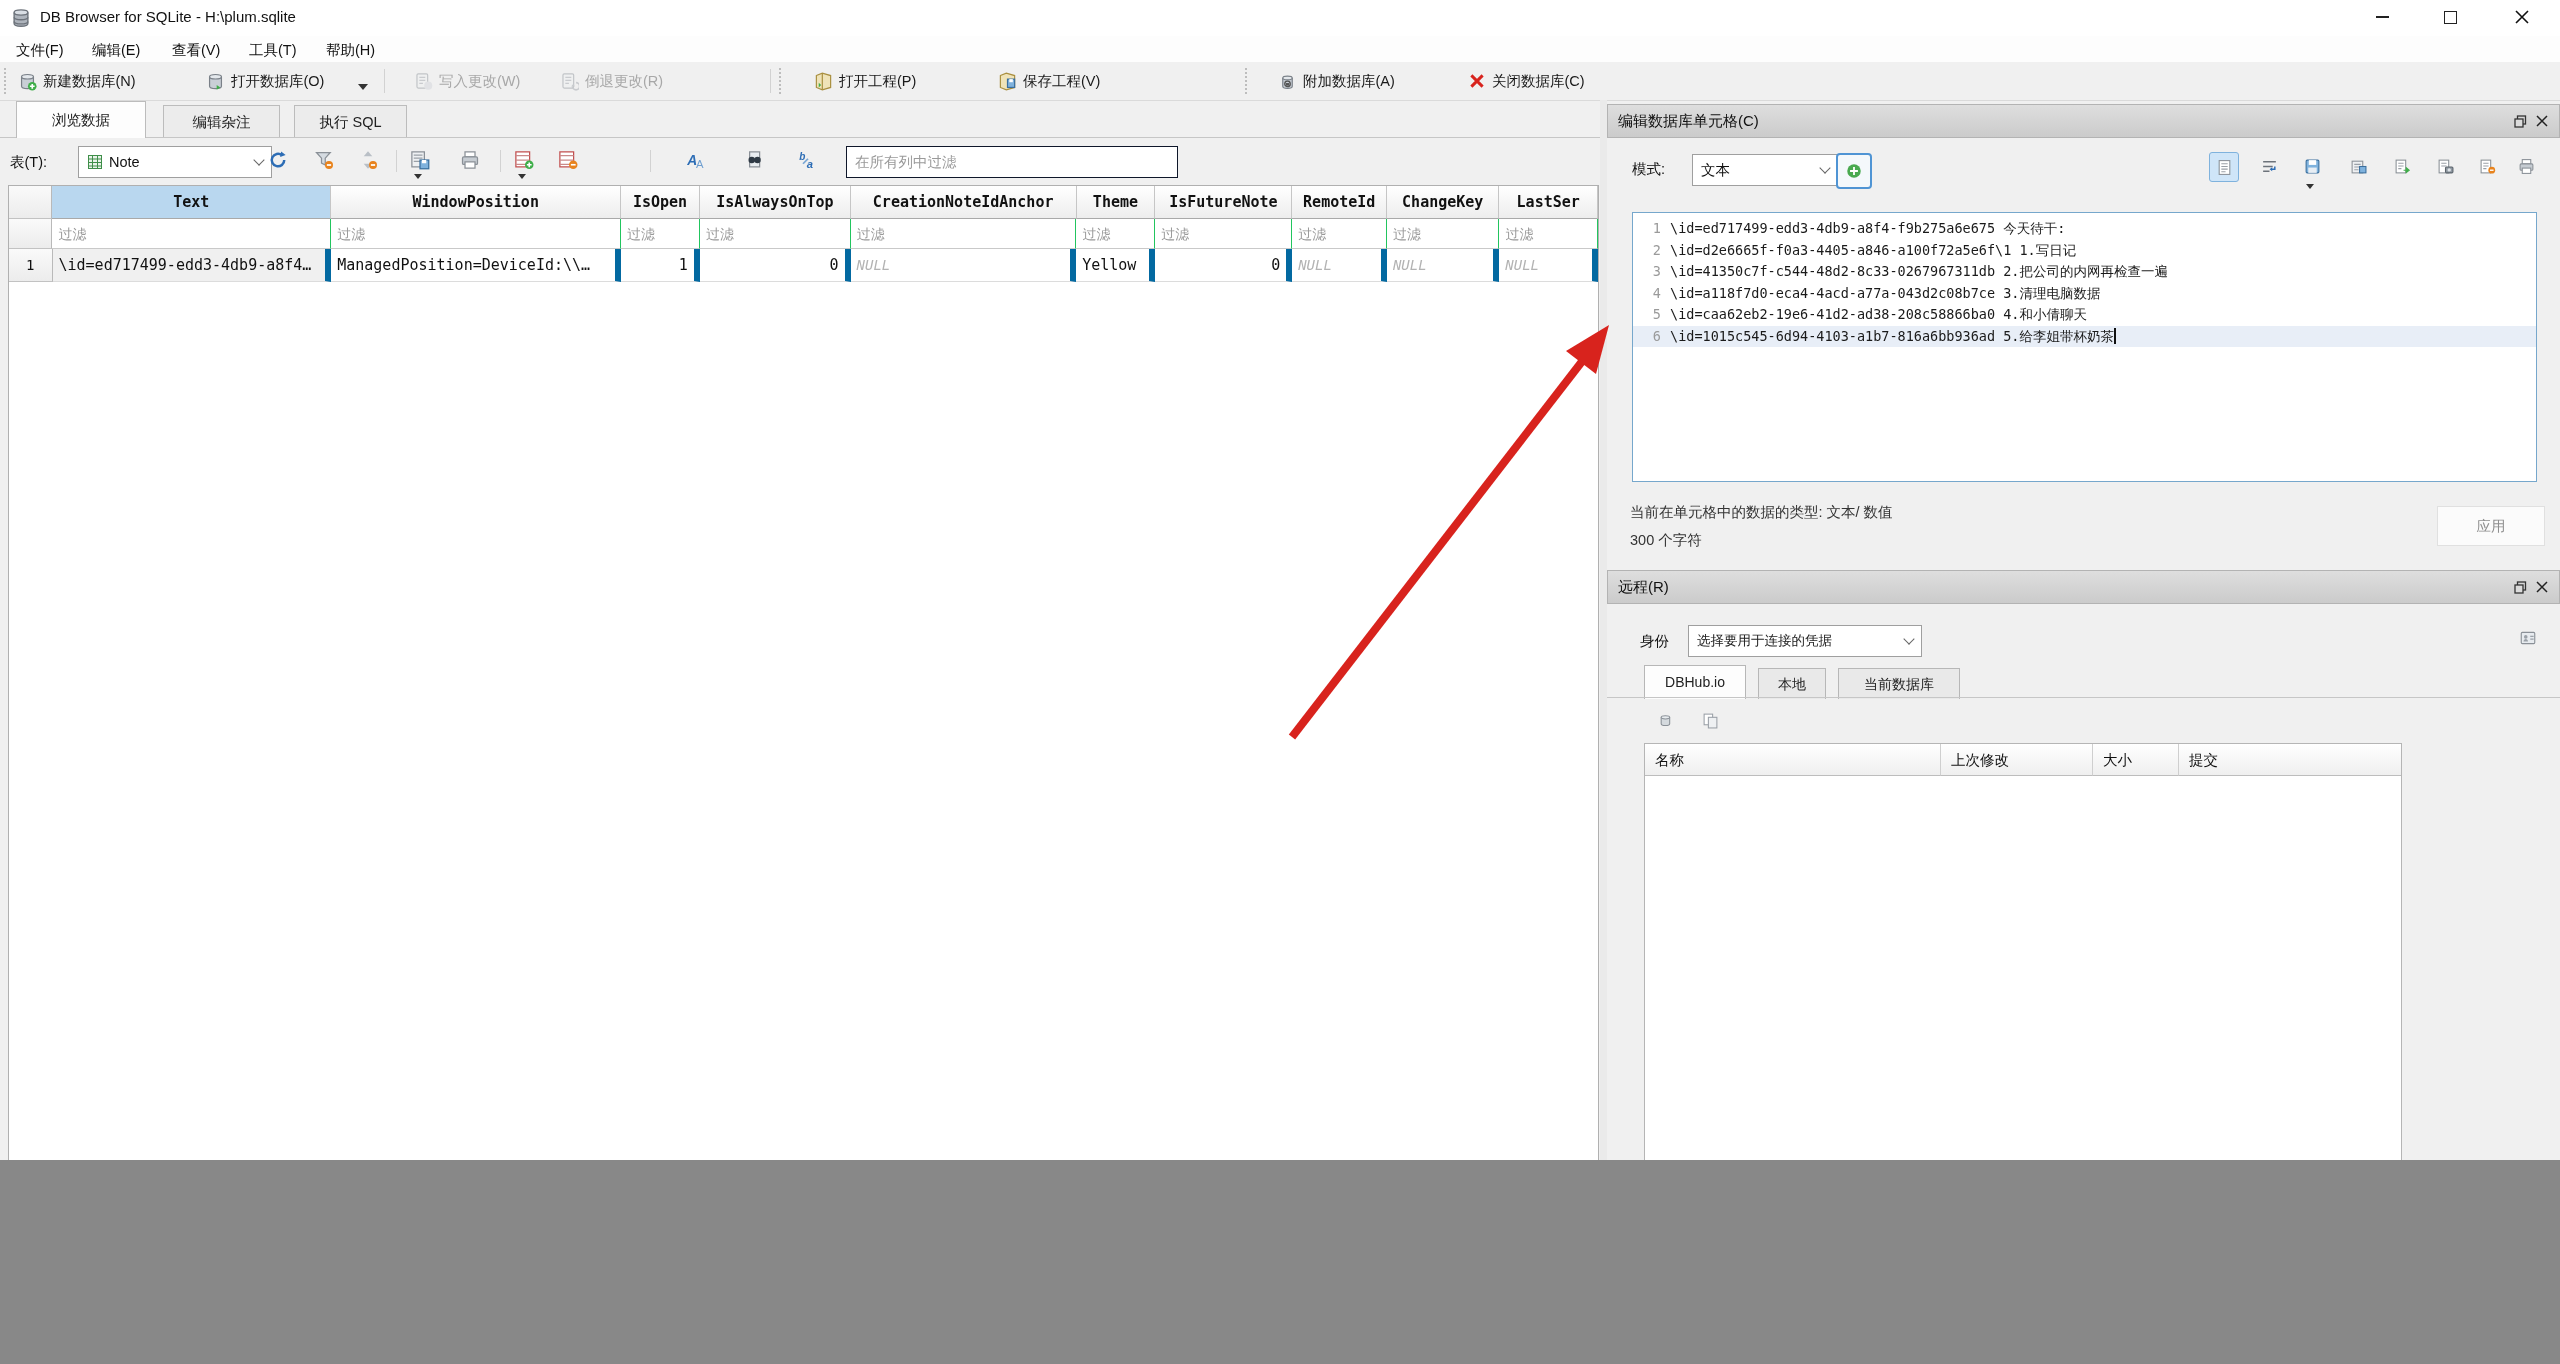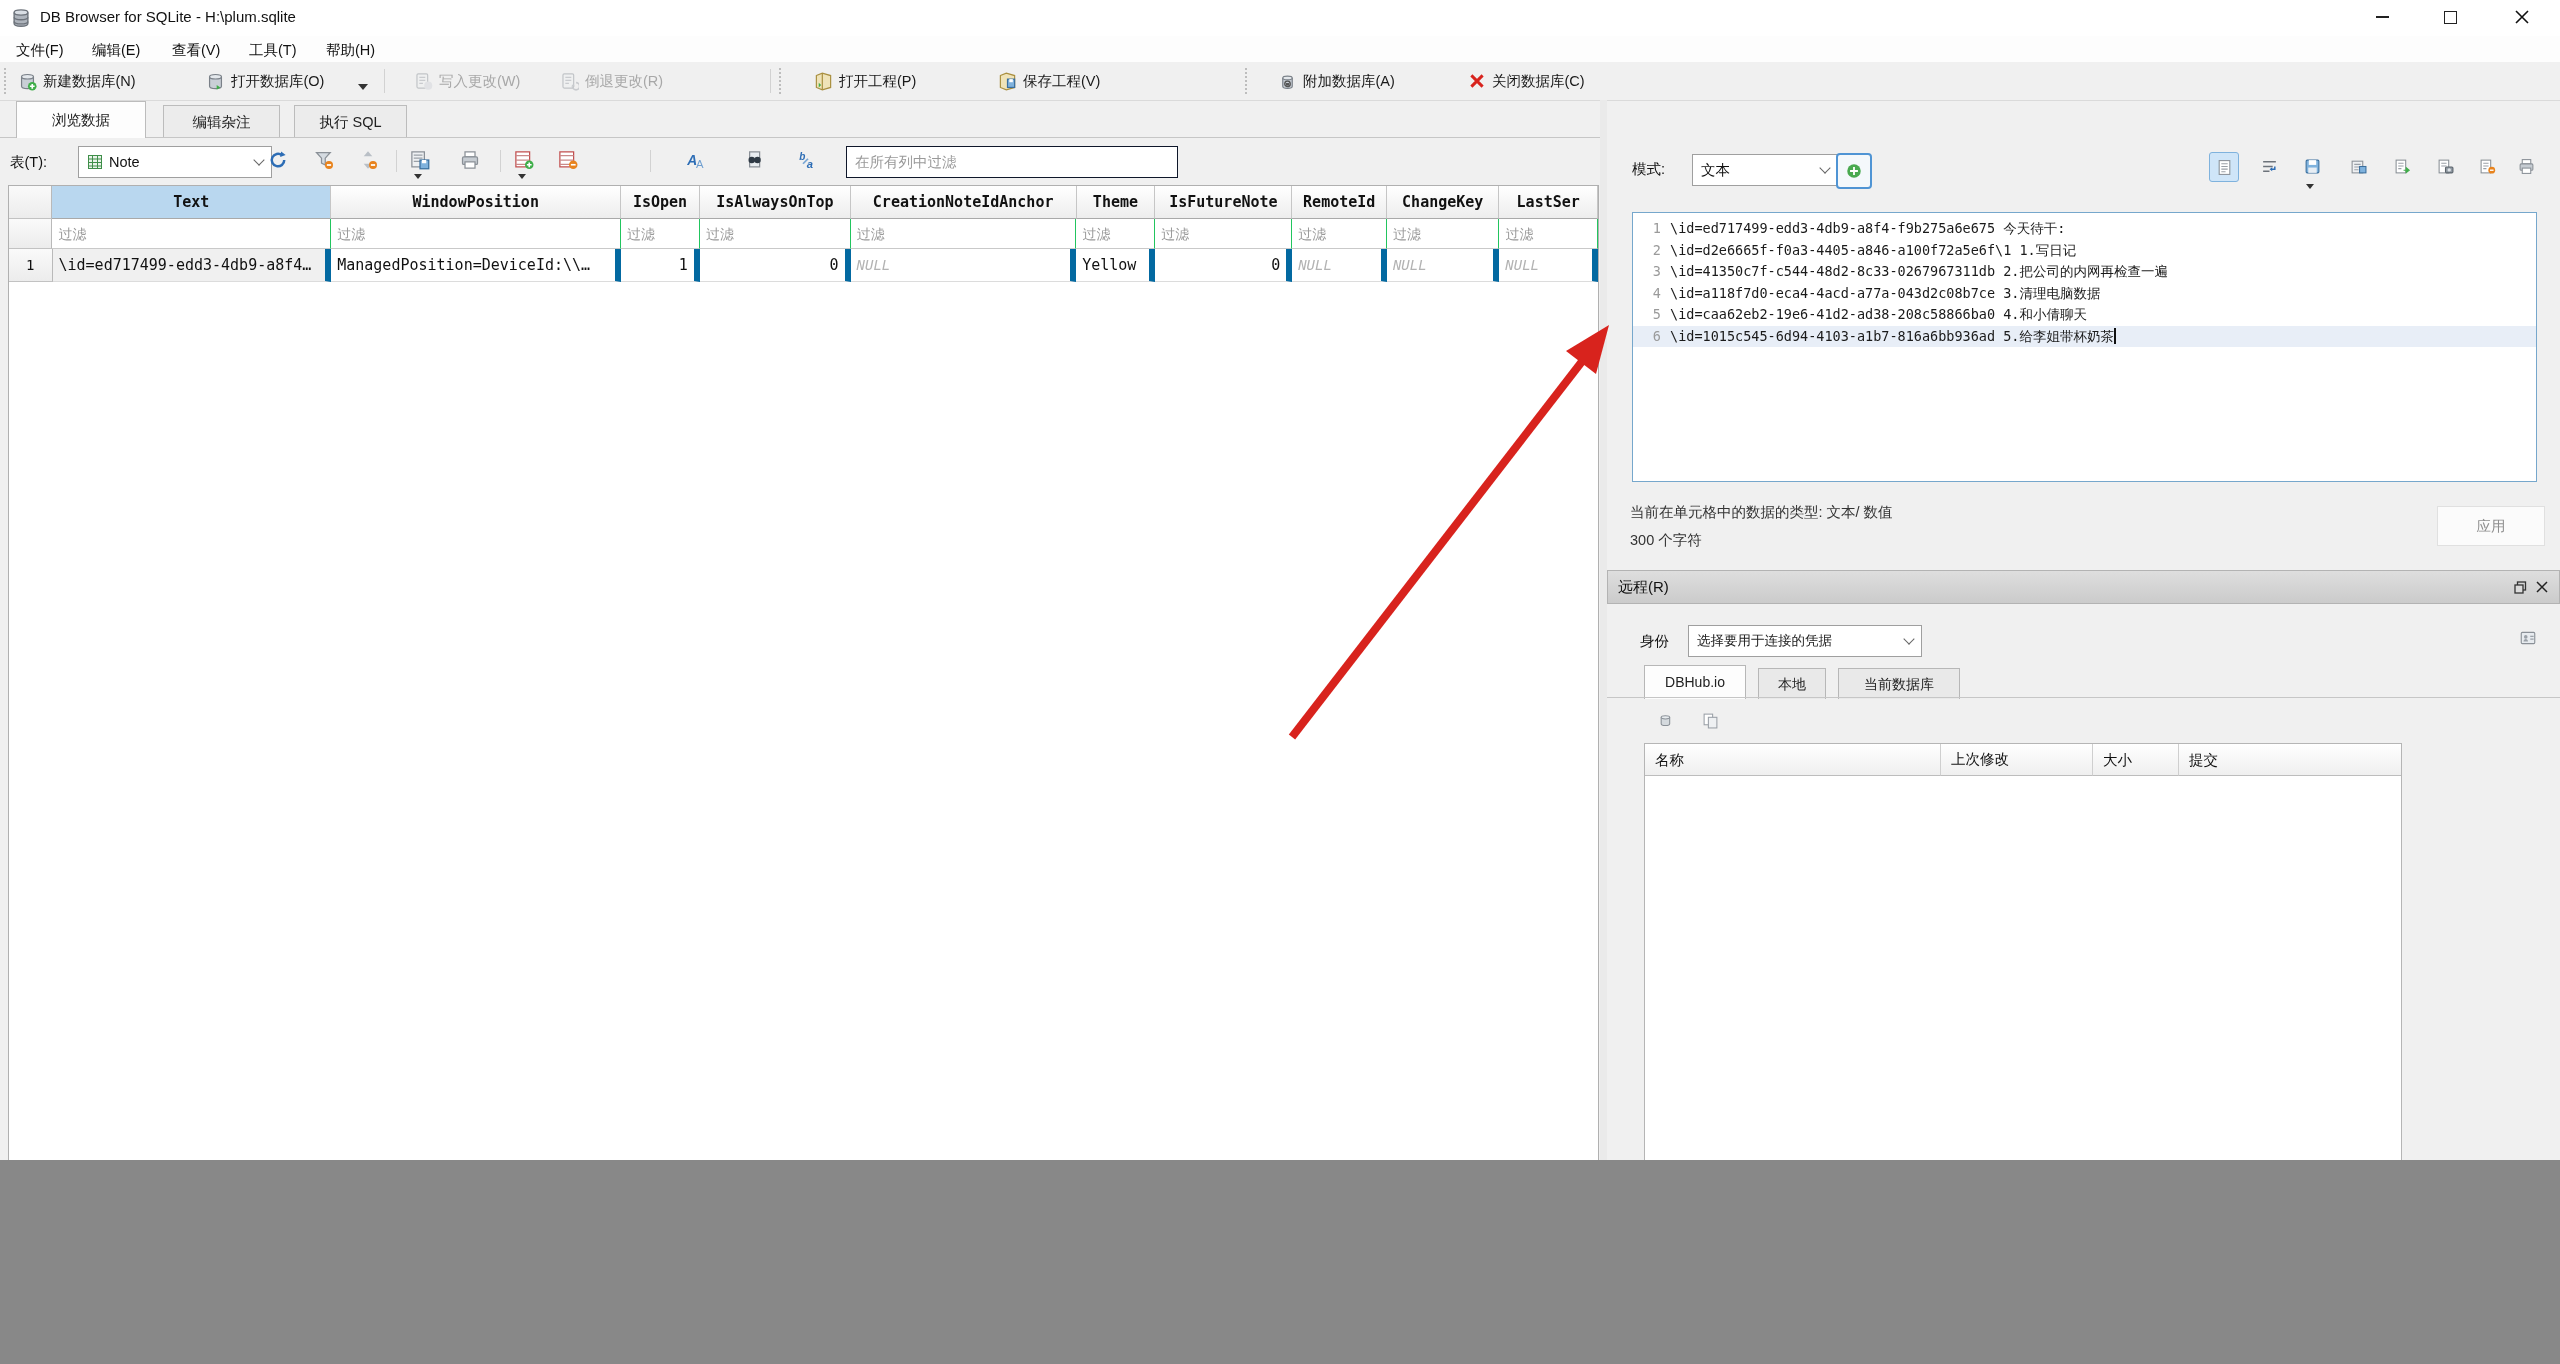--- a/index.html
+++ b/index.html
@@ -355,20 +355,34 @@
     <svg width="14" height="12" viewBox="0 0 14 12">
         <path d="M2 1l7 5-7 5z" fill="#2d6db5"></path>
         <rect x="10.8" y="1" width="2.2" height="10" fill="#2d6db5"></rect>
       </svg>
   </div>
   <div class="abs gotobox" style="left:856px;top:1294px;width:78px;height:32px;">转到:</div>
   <div class="abs" style="left:947px;top:1295px;width:648px;height:30px;background:#fff;border:1px solid #b0b0b0;box-sizing:border-box;line-height:28px;font-size:14.5px;padding-left:20px;color:#111;">1</div>
 
   <div class="abs" style="left:1600px;top:100px;width:7px;height:1264px;background:#eaeaea;"></div>
 
+  <div class="abs dockhdr" style="left:1607px;top:104px;">
+    <span class="t">编辑数据库单元格(C)</span>
+    <div class="phbtn" style="margin-left:auto;">
+      <svg width="13" height="13" viewBox="0 0 13 13">
+          <rect x="3.5" y="1" width="8" height="8" fill="none" stroke="#333" stroke-width="1.3"></rect>
+          <rect x="1" y="4" width="8" height="8" fill="#dcdcdc" stroke="#333" stroke-width="1.3"></rect>
+        </svg>
+    </div>
+    <div class="phbtn" style="margin-right:6px;">
+      <svg width="12" height="12" viewBox="0 0 12 12">
+          <path d="M1 1l10 10M11 1L1 11" stroke="#222" stroke-width="1.5"></path>
+        </svg>
+    </div>
+  </div>
 
   <span class="abs label14" style="left:1632px;top:160px;">模式:</span>
   <div class="abs combo" style="left:1692px;top:154px;width:128px;height:30px;">
     <span class="label14">文本</span>
     <span class="chev"></span>
   </div>
   <div class="abs" style="left:1836px;top:153px;width:32px;height:32px;border:2px solid #4f94d4;border-radius:4px;background:#f4f8fb;display:flex;align-items:center;justify-content:center;">
     <svg width="18" height="18" viewBox="0 0 16 16">
         <circle cx="8" cy="8" r="6" fill="#49a94f"></circle>
         <path d="M8 4.5v7M4.5 8h7" stroke="#fff" stroke-width="1.6"></path>
@@ -510,21 +524,21 @@
   <div class="abs ico26" style="left:1696px;top:706px;">
     <svg width="17" height="17" viewBox="0 0 16 16">
         <rect x="2" y="2" width="8" height="10" fill="#fff" stroke="#9aa0a7"></rect>
         <rect x="6" y="5" width="8" height="10" fill="#eef0f2" stroke="#9aa0a7"></rect>
       </svg>
   </div>
 
   <div class="abs rtable">
     <div class="grow">
       <div class="rhcell" style="width:296px;">名称</div>
-      <div class="rhcell" style="width:152px;font-family:Liberation Mono, monospace;">上次修改</div>
+      <div class="rhcell" style="width:152px;">上次修改</div>
       <div class="rhcell" style="width:86px;">大小</div>
       <div class="rhcell" style="width:222px;border-right:none;">提交</div>
     </div>
   </div>
 
   <div class="abs docktab" style="left:1627px;top:1312px;width:120px;">SQL 日志(L)</div>
   <div class="abs docktab sel" style="left:1760px;top:1312px;width:96px;">远程(R)</div>
 
   <span class="abs" style="left:2510px;top:1348px;font-size:13.5px;color:#333;">UTF-8</span>
 

